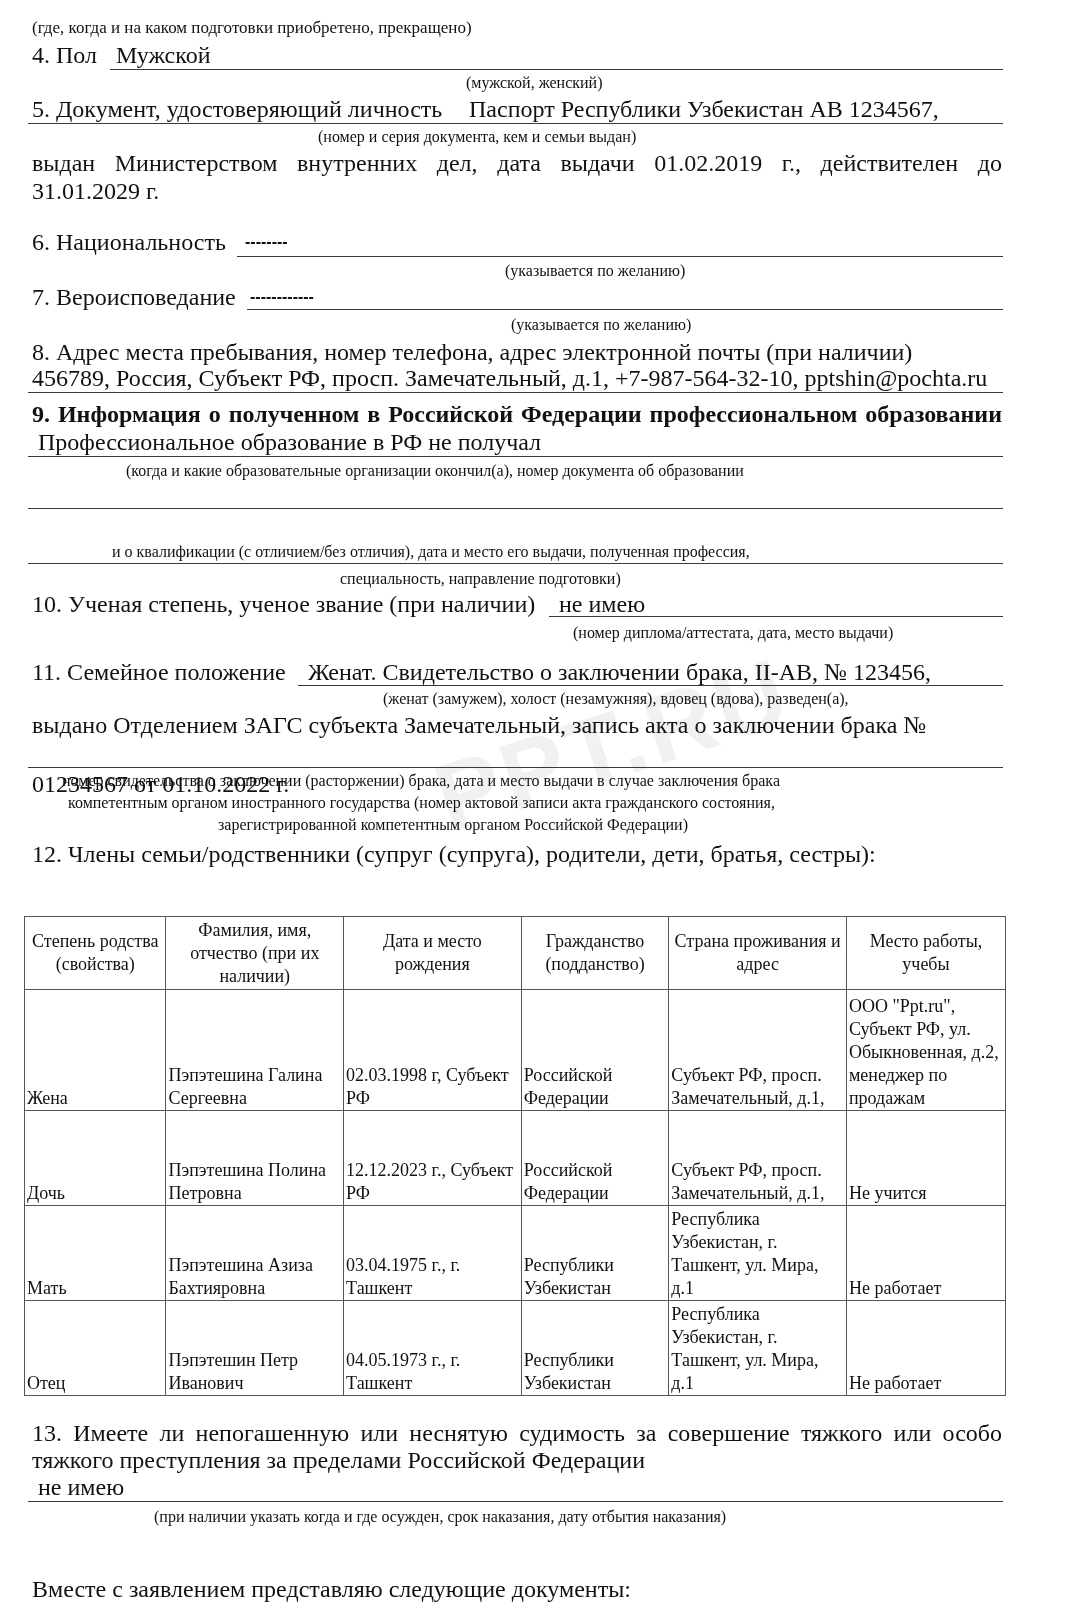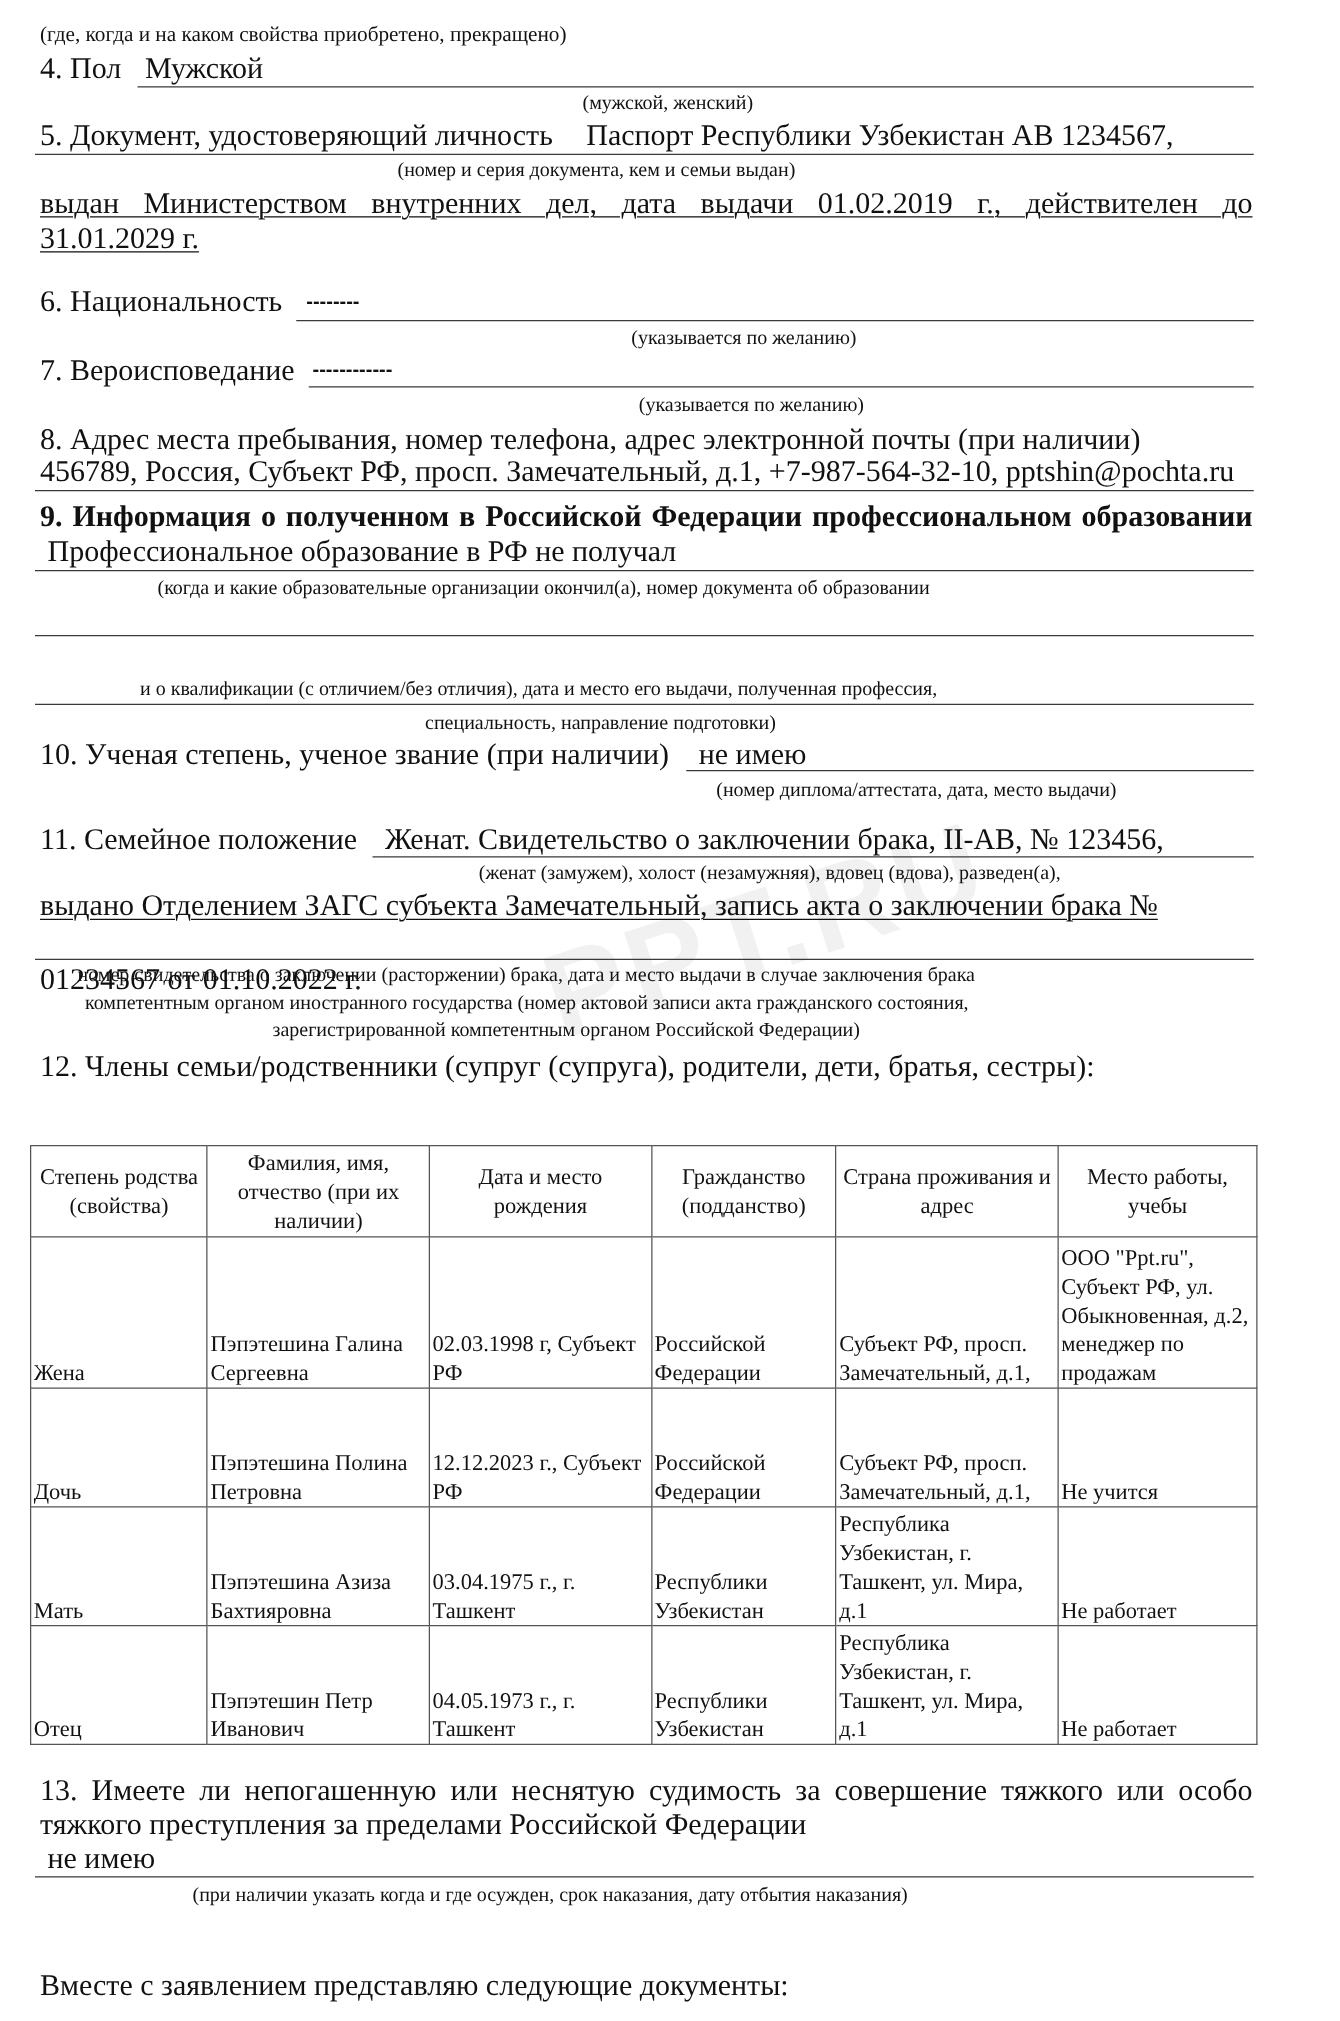--- a/index.html
+++ b/index.html
@@ -5,21 +5,21 @@
     html, body { margin: 0; padding: 0; background: #ffffff; }
     body {
       width: 1072px; height: 1617px; position: relative; overflow: hidden;
       font-family: "Liberation Serif", "DejaVu Serif", serif;
       color: #111111;
     }
     .abs { position: absolute; white-space: nowrap; }
     .main { font-size: 24px; line-height: 24px; }
     .hint { font-size: 16px; line-height: 19px; }
     .rule { position: absolute; height: 0; border-top: 1.5px solid #3a3a3a; }
-    .ul { text-decoration: underline; text-underline-offset: 3px; text-decoration-thickness: 1px; }
+    .ul { text-underline-offset: 3px; text-decoration-thickness: 1px; }
     .just { white-space: normal; text-align: justify; text-align-last: justify; }
     .watermark {
       position: absolute; left: 430px; top: 690px; font-family: "Liberation Sans", sans-serif;
       font-size: 96px; font-weight: bold; color: rgba(180,180,180,0.18); transform: rotate(-18deg);
       letter-spacing: 4px; pointer-events: none;
     }
     table.family {
       position: absolute; left: 24px; top: 916px; width: 982px;
       border-collapse: collapse; font-size: 18px; line-height: 23px;
       font-family: "Liberation Serif", "DejaVu Serif", serif;
@@ -32,21 +32,21 @@
     table.family tr.r0 td { height: 120px; }
     table.family tr.r1 td { height: 94px; }
     table.family tr.r2 td { height: 94px; }
     table.family tr.r3 td { height: 94px; }
   </style>
 </head>
 <body>
 
 <div class="watermark">PPT.RU</div>
 
-<div class="abs" style="left:32px; top:18px; font-size:17px;">(где, когда и на каком свойства приобретено, прекращено)</div>
+<div class="abs" style="left:32px; top:18px; font-size:17px;">(где, когда и на каком подготовки приобретено, прекращено)</div>
 
 <div class="abs main" style="left:32px; top:43px;">4. Пол</div>
 <div class="abs main" style="left:116px; top:43px;">Мужской</div>
 <div class="rule" style="left:110px; top:69px; width:893px;"></div>
 <div class="abs hint" style="left:466px; top:73px;">(мужской, женский)</div>
 
 <div class="abs main" style="left:32px; top:97px;">5. Документ, удостоверяющий личность</div>
 <div class="abs main" style="left:469px; top:97px;">Паспорт Республики Узбекистан АВ 1234567,</div>
 <div class="rule" style="left:28px; top:123px; width:975px;"></div>
 <div class="abs hint" style="left:318px; top:127px;">(номер и серия документа, кем и семьи выдан)</div>

